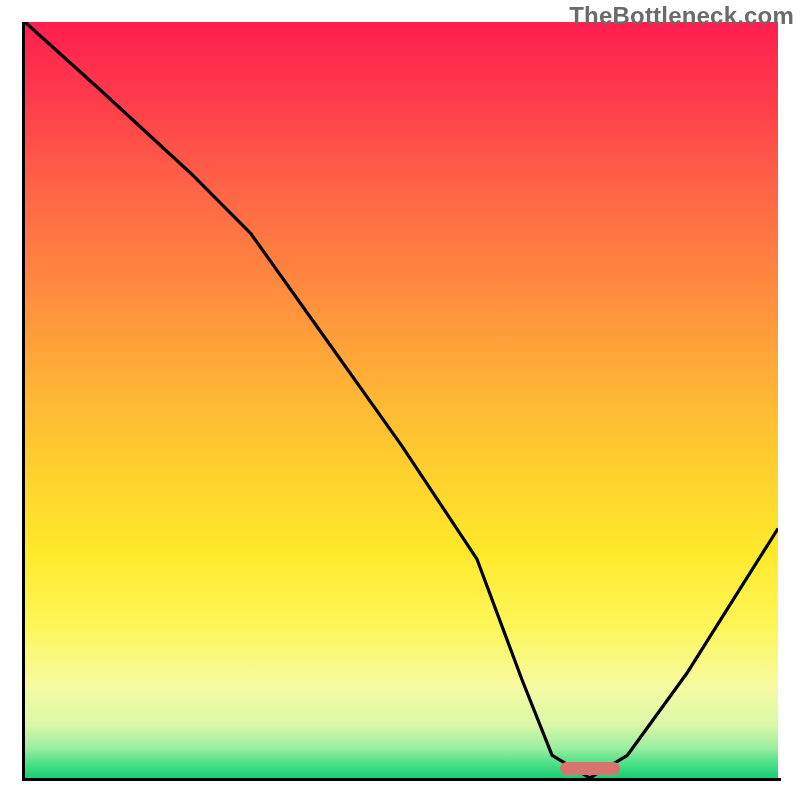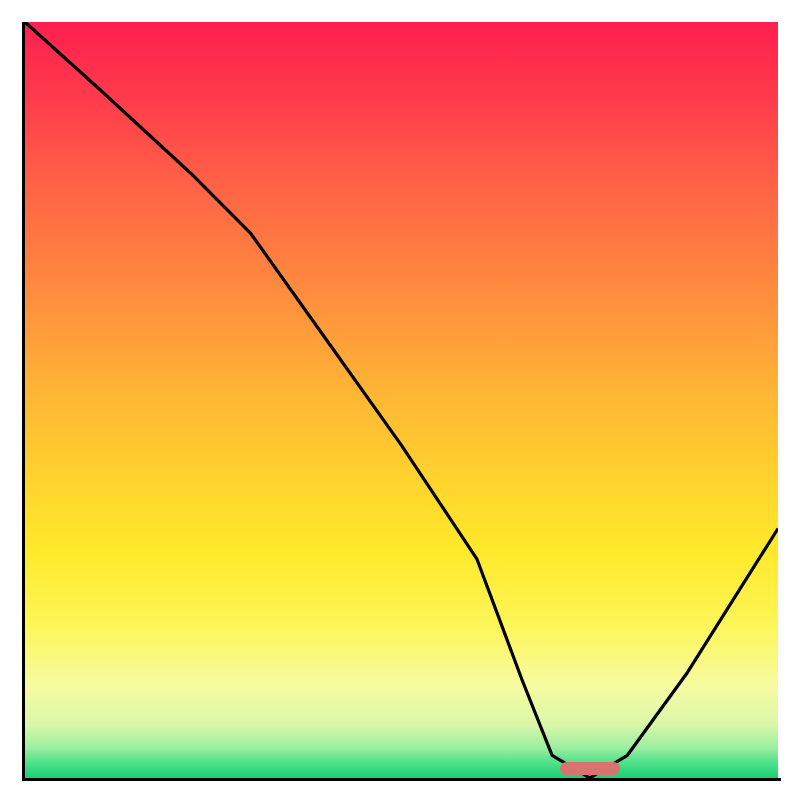--- a/index.html
+++ b/index.html
@@ -84,20 +84,21 @@
     height: 13px;
     background: #d9736f;
     border-radius: 7px;
     z-index: 2;
   }
 </style>
 </head>
 <body>
 
 <div class="container">
+  <div class="watermark">TheBottleneck.com</div>
 
   <div class="plot-area">
     <div class="gradient"></div>
 
     <svg class="curve" viewBox="0 0 753 756" preserveAspectRatio="none">
       <path id="curve-path" class="curve-path" d="M0.0 0.0 L75.3 68.0 L165.7 151.2 L225.9 211.7 L301.2 317.5 L376.5 423.4 L451.8 536.8 L497.0 657.7 L527.1 733.3 L564.8 756.0 L602.4 733.3 L662.6 650.2 L753.0 506.5"></path>
     </svg>
 
     <div id="optimum-marker" class="optimum" style="width: 60.24px; left: 534.63px; bottom: 3px;"></div>
   </div>

